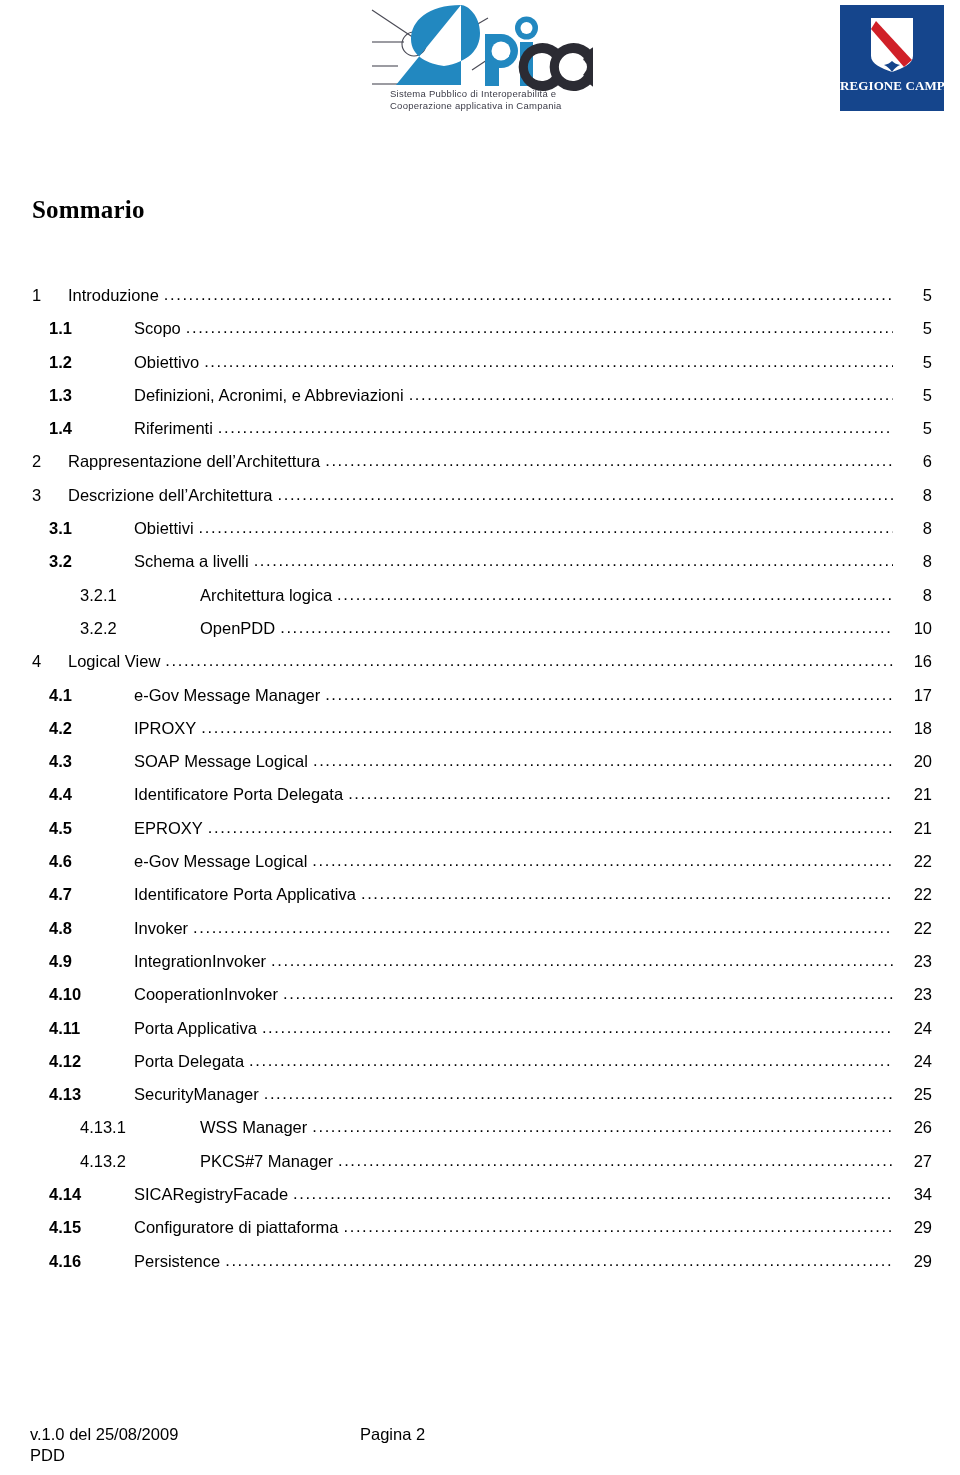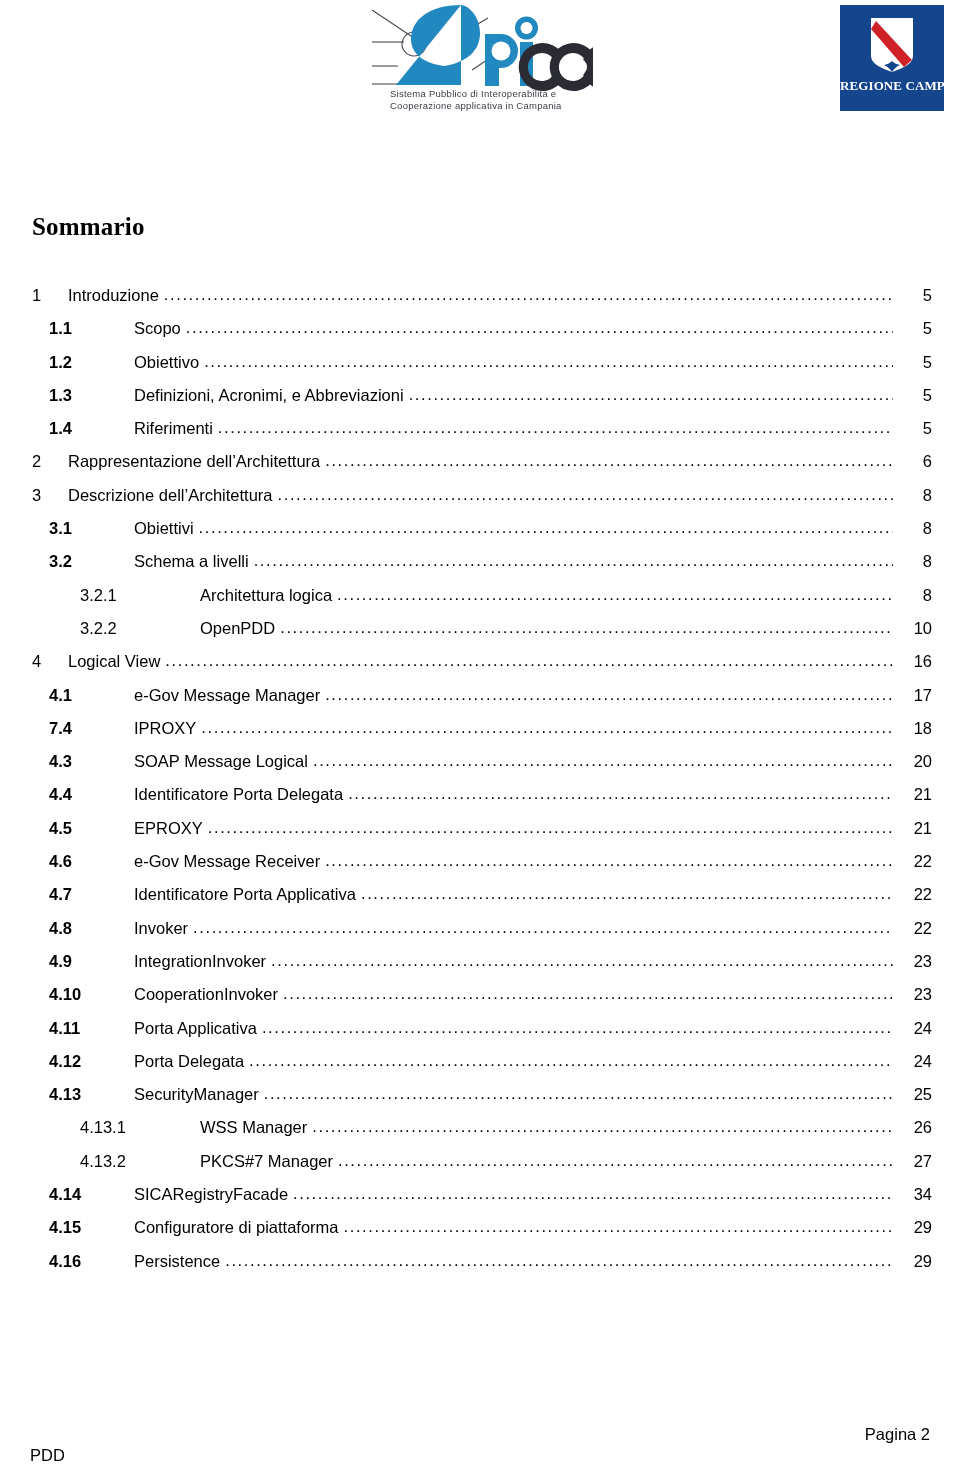--- a/index.html
+++ b/index.html
@@ -86,21 +86,20 @@
   
   .page-title {
     position: absolute;
     left: 32px;
     top: 196px;
     font-family: "Liberation Serif", serif;
     font-weight: bold;
     font-size: 25px;
     letter-spacing: 0.2px;
     color: #000000;
-    margin-top: 17px;
   }
 
   
   .toc {
     position: absolute;
     left: 32px;
     top: 286px;
     width: 900px;
   }
   .toc-row {
@@ -165,21 +164,20 @@
     display: flex;
     justify-content: space-between;
   }
   .footer-center {
     flex: 0 0 auto;
     width: 330px;
     text-align: left;
   }
   .footer-right {
     flex: 1 1 auto;
-    text-align: right;
     white-space: nowrap;
   }
   .footer-second {
     margin-top: 2px;
     align-items: center;
   }
 </style>
 </head>
 <body>
 
@@ -333,21 +331,21 @@
       <span class="toc-dots">...............................................................................................................................................................</span>
       <span class="toc-page">16</span>
     </div>
     <div class="toc-row lvl2">
       <span class="toc-num">4.1</span>
       <span class="toc-label">e-Gov Message Manager</span>
       <span class="toc-dots">...............................................................................................................................................................</span>
       <span class="toc-page">17</span>
     </div>
     <div class="toc-row lvl2">
-      <span class="toc-num">7.4</span>
+      <span class="toc-num">4.2</span>
       <span class="toc-label">IPROXY</span>
       <span class="toc-dots">...............................................................................................................................................................</span>
       <span class="toc-page">18</span>
     </div>
     <div class="toc-row lvl2">
       <span class="toc-num">4.3</span>
       <span class="toc-label">SOAP Message Logical</span>
       <span class="toc-dots">...............................................................................................................................................................</span>
       <span class="toc-page">20</span>
     </div>
@@ -358,21 +356,21 @@
       <span class="toc-page">21</span>
     </div>
     <div class="toc-row lvl2">
       <span class="toc-num">4.5</span>
       <span class="toc-label">EPROXY</span>
       <span class="toc-dots">...............................................................................................................................................................</span>
       <span class="toc-page">21</span>
     </div>
     <div class="toc-row lvl2">
       <span class="toc-num">4.6</span>
-      <span class="toc-label">e-Gov Message Receiver</span>
+      <span class="toc-label">e-Gov Message Logical</span>
       <span class="toc-dots">...............................................................................................................................................................</span>
       <span class="toc-page">22</span>
     </div>
     <div class="toc-row lvl2">
       <span class="toc-num">4.7</span>
       <span class="toc-label">Identificatore Porta Applicativa</span>
       <span class="toc-dots">...............................................................................................................................................................</span>
       <span class="toc-page">22</span>
     </div>
     <div class="toc-row lvl2">
@@ -438,18 +436,19 @@
     <div class="toc-row lvl2">
       <span class="toc-num">4.16</span>
       <span class="toc-label">Persistence</span>
       <span class="toc-dots">...............................................................................................................................................................</span>
       <span class="toc-page">29</span>
     </div>
   </div>
 
 <div class="footer">
   <div class="footer-line">
+    <span class="footer-center">v.1.0 del 25/08/2009</span>
     <span class="footer-right">Pagina 2</span>
   </div>
   <div class="footer-line footer-second">
     <span>PDD</span>
   </div>
 </div>
 
 </body></html>

